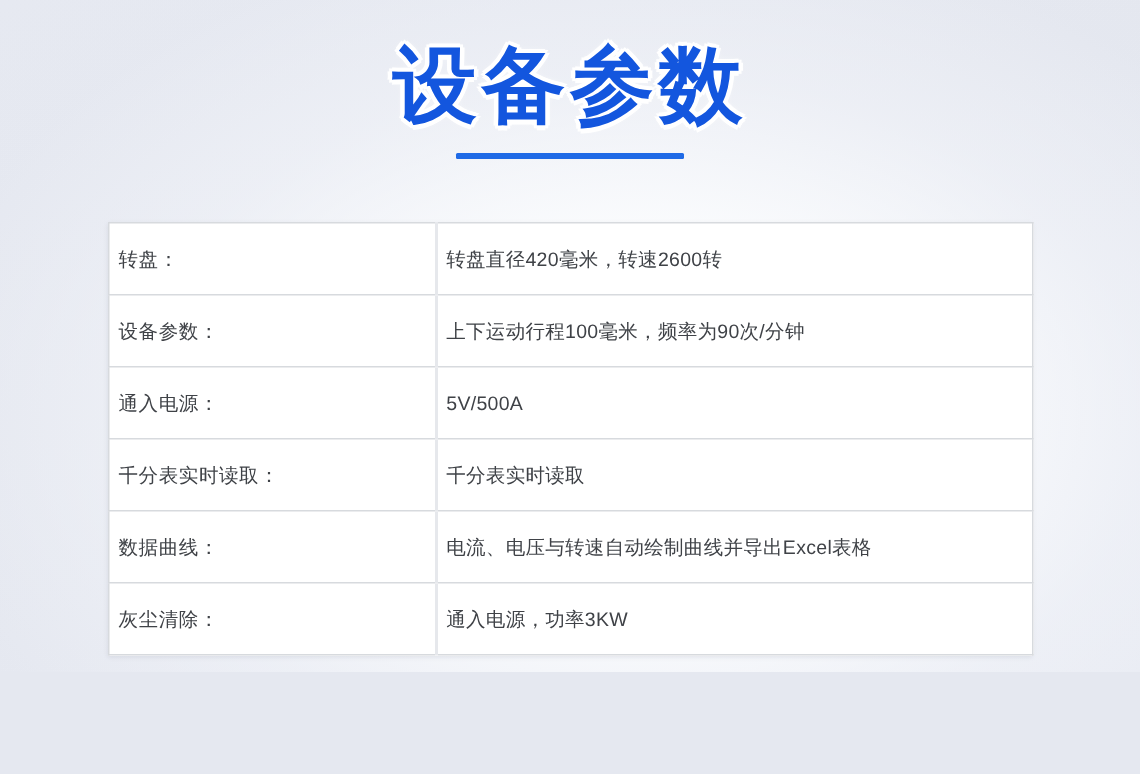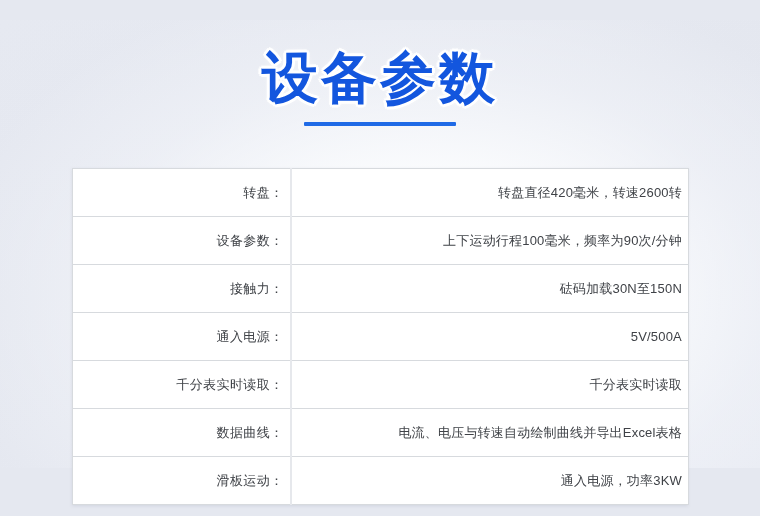--- a/index.html
+++ b/index.html
@@ -21,21 +21,20 @@
     height: 448px;
     box-sizing: border-box;
     background:
       radial-gradient(ellipse 620px 420px at 56% 62%,
         rgba(255,255,255,0.98) 0%,
         rgba(253,254,255,0.92) 28%,
         rgba(243,245,250,0.55) 55%,
         rgba(232,235,244,0.10) 78%,
         rgba(229,232,240,0) 100%),
       linear-gradient(160deg, #e6e9f1 0%, #e4e7ef 40%, #e7eaf2 100%);
-    margin-top: 20px;
   }
 
   
   .title-block {
     position: absolute;
     top: 26px;
     left: 0;
     width: 760px;
     text-align: center;
   }
@@ -81,21 +80,21 @@
     border-collapse: collapse;
     table-layout: fixed;
     background: #ffffff;
   }
   table.spec-table tr {
     height: 48px;
   }
   table.spec-table td {
     height: 48px;
     box-sizing: border-box;
-    text-align: right;
+    text-align: left;
     vertical-align: middle;
     font-size: 13px;
     line-height: 18px;
     color: #3f4247;
     border: 1px solid #d7dade;
     padding: 2px 6px;
     background: #ffffff;
     white-space: nowrap;
   }
   table.spec-table td.label-cell {
@@ -124,36 +123,32 @@
       <tbody>
         <tr>
           <td class="label-cell">转盘：</td>
           <td class="value-cell">转盘直径420毫米，转速2600转</td>
         </tr>
         <tr>
           <td class="label-cell">设备参数：</td>
           <td class="value-cell">上下运动行程100毫米，频率为90次/分钟</td>
         </tr>
         <tr>
-          <td class="label-cell">接触力：</td>
-          <td class="value-cell">砝码加载30N至150N</td>
-        </tr>
-        <tr>
           <td class="label-cell">通入电源：</td>
           <td class="value-cell">5V/500A</td>
         </tr>
         <tr>
           <td class="label-cell">千分表实时读取：</td>
           <td class="value-cell">千分表实时读取</td>
         </tr>
         <tr>
           <td class="label-cell">数据曲线：</td>
           <td class="value-cell">电流、电压与转速自动绘制曲线并导出Excel表格</td>
         </tr>
         <tr>
-          <td class="label-cell">滑板运动：</td>
+          <td class="label-cell">灰尘清除：</td>
           <td class="value-cell">通入电源，功率3KW</td>
         </tr>
       </tbody>
     </table>
   </div>
 
 </div>
 
 </body></html>

